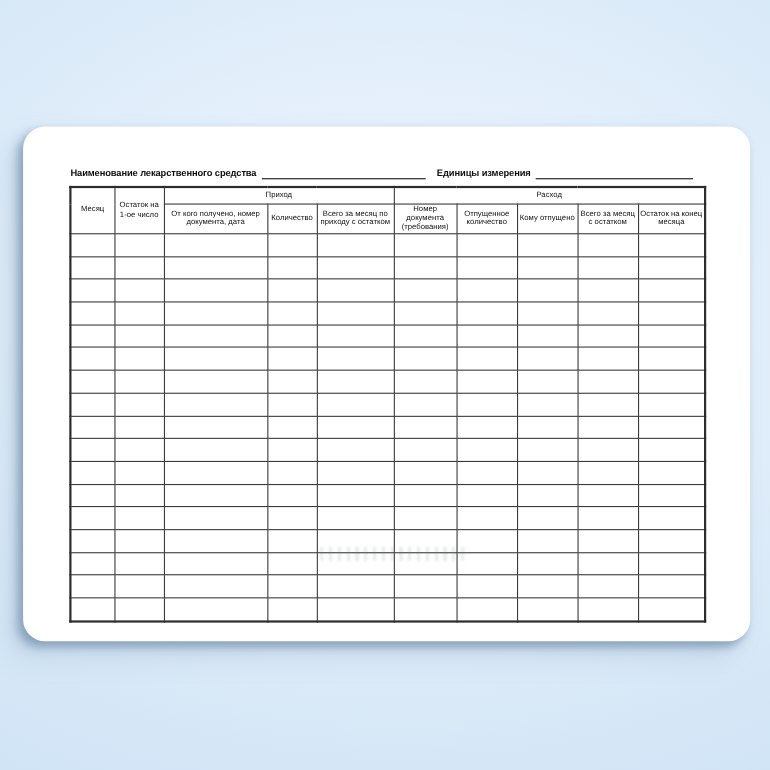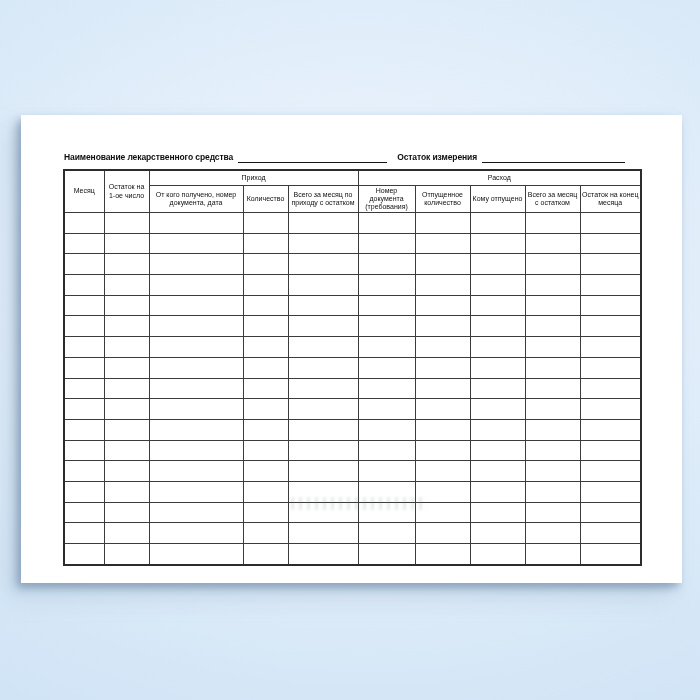--- a/index.html
+++ b/index.html
@@ -17,20 +17,21 @@
   }
   .paper {
     position: absolute;
     left: 21px; top: 115px;
     width: 661px; height: 468px;
     background: #ffffff;
     box-shadow:
       -6px 6px 10px -1px rgba(104, 132, 162, 0.50),
       -2px 4px 6px rgba(120, 148, 178, 0.35),
       -14px 14px 24px rgba(130, 158, 188, 0.22);
+    border-radius: 20px;
   }
   .titleline {
     position: absolute;
     left: 43px; top: 35px;
     width: 582px; height: 13px;
     display: flex;
     align-items: flex-end;
     white-space: nowrap;
     font-size: 8.5px;
     font-weight: bold;
@@ -85,21 +86,21 @@
 </style>
 </head>
 <body>
 
 <div class="scene">
   <div class="paper">
 
     <div class="titleline">
       <span class="lbl">Наименование лекарственного средства</span>
       <span class="blank blank-name"></span>
-      <span class="lbl">Остаток измерения</span>
+      <span class="lbl">Единицы измерения</span>
       <span class="blank blank-units"></span>
     </div>
 
     <table class="ledger">
       <colgroup>
         <col style="width:40px">
           <col style="width:45px">
           <col style="width:94px">
         <col style="width:45px">
           <col style="width:70px">

